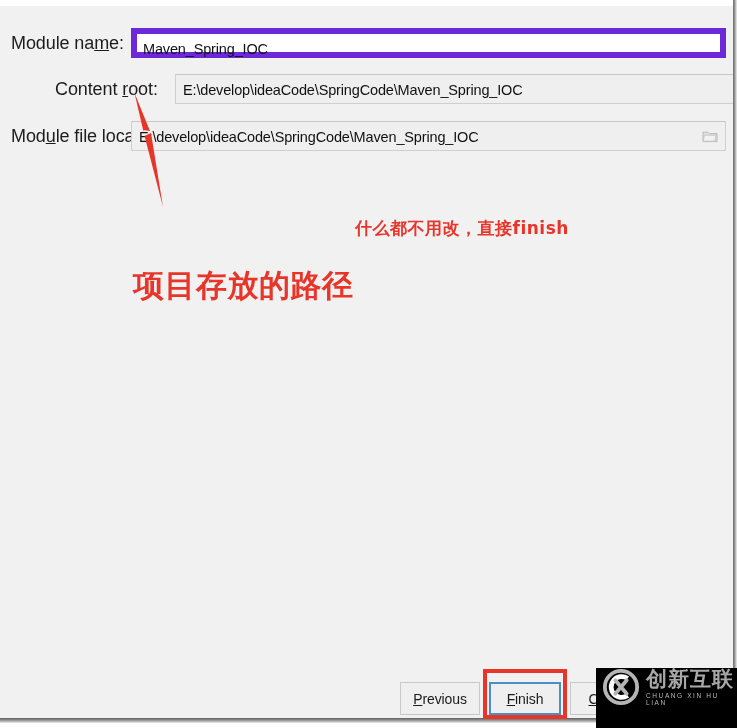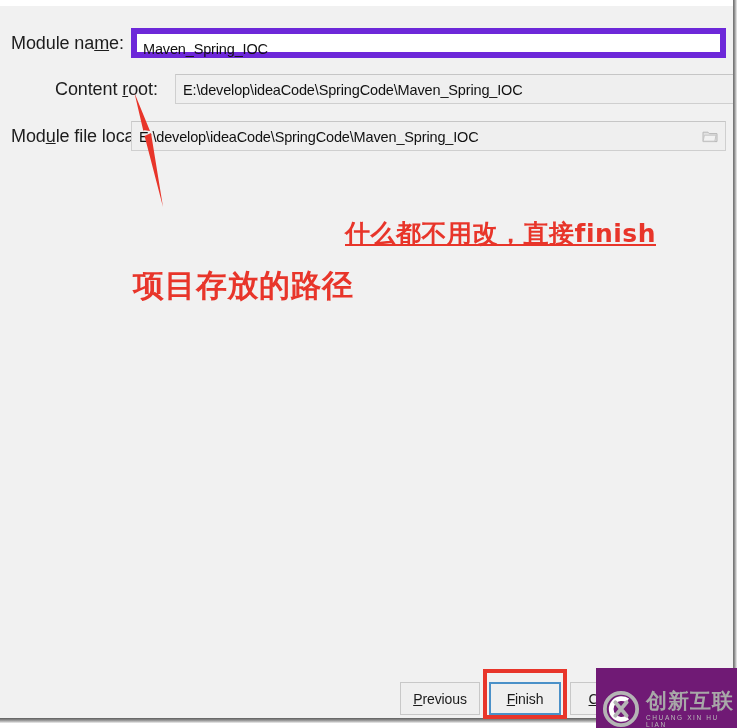--- a/index.html
+++ b/index.html
@@ -173,24 +173,23 @@
   
   .anno {
     position: absolute;
     color: #e8352a;
     font-family: "DejaVu Sans", sans-serif;
     font-weight: 600;
     white-space: nowrap;
     letter-spacing: 0.5px;
   }
   .anno-top {
-    left: 345px;
+    left: 355px;
     top: 217px;
-    font-size: 25px;
-    text-decoration: underline;
+    font-size: 17px;
   }
   .anno-bottom {
     left: 133px;
     top: 265px;
     font-size: 31px;
   }
 
   .red-box {
     position: absolute;
     left: 483px;
@@ -210,23 +209,23 @@
     height: 130px;
   }
 
   
   .watermark {
     position: absolute;
     left: 596px;
     top: 668px;
     width: 141px;
     height: 60px;
-    background: #701a75;
+    background: #000000;
     display: flex;
-    align-items: flex-end;
+    align-items: flex-start;
     padding-left: 6px;
     box-sizing: border-box;
   }
   .wm-logo {
     width: 38px;
     height: 38px;
     flex: 0 0 38px;
   }
   .wm-text {
     margin-left: 6px;

